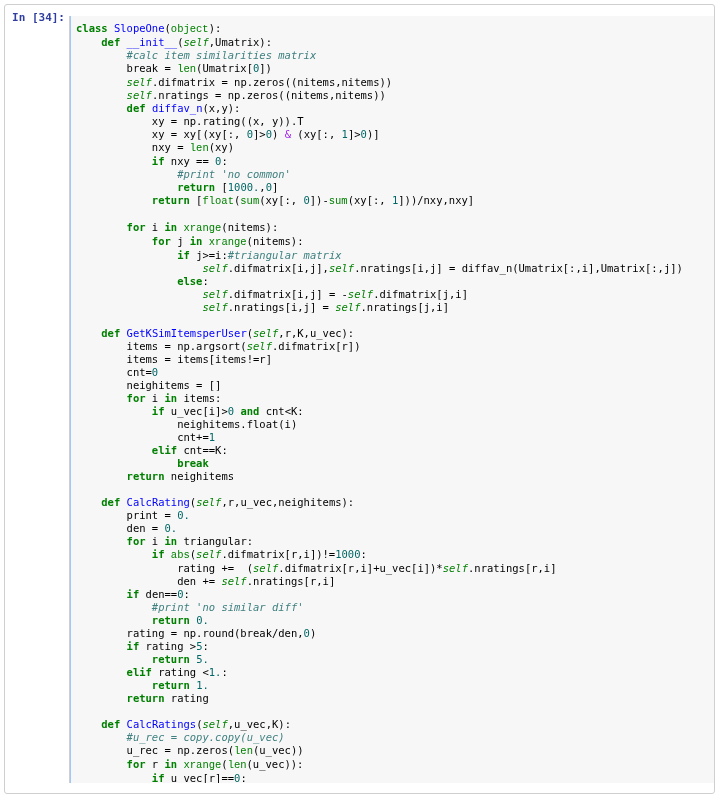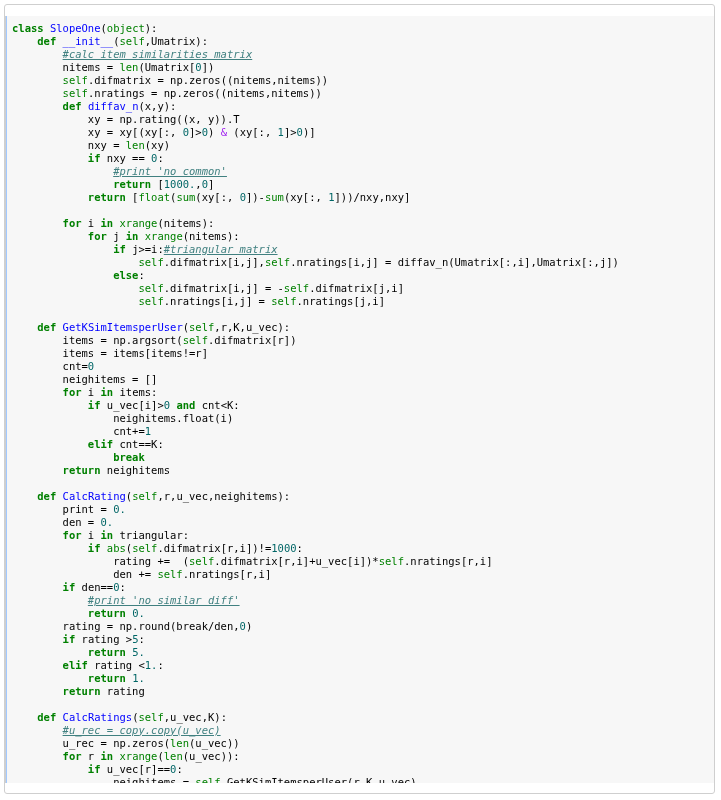--- a/index.html
+++ b/index.html
@@ -48,34 +48,35 @@
   }
   .code-col::before{
     content:"";
     position:absolute;
     left:0;top:0;bottom:0;width:1px;
     background:#a0c8ff;
   }
   .kw   { color: #008000; font-weight: bold; }
   .nm   { color: #0000FF; text-align: center; }
   .num  { color: #006666; }
-  .cmt  { color: #408080; font-style: italic; text-decoration: underline; }
+  .cmt  { color: #408080; font-style: italic; }
   .op   { color: #A020F0; }
   .fn   { color: #000; }
-  .self { color: #008000; }
-  .bn   { color: #008000; }
+  .self { color: #008000; font-style: italic; }
+  .bn   { color: #008000; font-family: Liberation Mono, monospace; }
 </style>
 </head>
 <body>
 
 <div class="cell-wrap">
+  <div class="prompt-col">In [34]:</div>
   <pre class="code-col" id="code-area"><span><span class="kw">class</span><span class="fn"> </span><span class="nm">SlopeOne</span><span class="fn">(</span><span class="bn">object</span><span class="fn">):</span></span>
 <span><span class="fn">    </span><span class="kw">def</span><span class="fn"> </span><span class="nm">__init__</span><span class="fn">(</span><span class="self">self</span><span class="fn">,Umatrix):</span></span>
 <span><span class="fn">        </span><span class="cmt">#calc item similarities matrix</span></span>
-<span><span class="fn">        nitems = </span><span class="bn">len</span><span class="fn">(Umatrix[</span><span class="num">0</span><span class="fn">])</span></span>
+<span><span class="fn">        break = </span><span class="bn">len</span><span class="fn">(Umatrix[</span><span class="num">0</span><span class="fn">])</span></span>
 <span><span class="fn">        </span><span class="self">self</span><span class="fn">.difmatrix = np.zeros((nitems,nitems))</span></span>
 <span><span class="fn">        </span><span class="self">self</span><span class="fn">.nratings = np.zeros((nitems,nitems))</span></span>
 <span><span class="fn">        </span><span class="kw">def</span><span class="fn"> </span><span class="nm">diffav_n</span><span class="fn">(x,y):</span></span>
 <span><span class="fn">            xy = np.rating((x, y)).T</span></span>
 <span><span class="fn">            xy = xy[(xy[:, </span><span class="num">0</span><span class="fn">]&gt;</span><span class="num">0</span><span class="fn">) </span><span class="op">&amp;</span><span class="fn"> (xy[:, </span><span class="num">1</span><span class="fn">]&gt;</span><span class="num">0</span><span class="fn">)]</span></span>
 <span><span class="fn">            nxy = </span><span class="bn">len</span><span class="fn">(xy)</span></span>
 <span><span class="fn">            </span><span class="kw">if</span><span class="fn"> nxy == </span><span class="num">0</span><span class="fn">:</span></span>
 <span><span class="fn">                </span><span class="cmt">#print 'no common'</span></span>
 <span><span class="fn">                </span><span class="kw">return</span><span class="fn"> [</span><span class="num">1000.</span><span class="fn">,</span><span class="num">0</span><span class="fn">]</span></span>
 <span><span class="fn">            </span><span class="kw">return</span><span class="fn"> [</span><span class="bn">float</span><span class="fn">(</span><span class="bn">sum</span><span class="fn">(xy[:, </span><span class="num">0</span><span class="fn">])-</span><span class="bn">sum</span><span class="fn">(xy[:, </span><span class="num">1</span><span class="fn">]))/nxy,nxy]</span></span>

